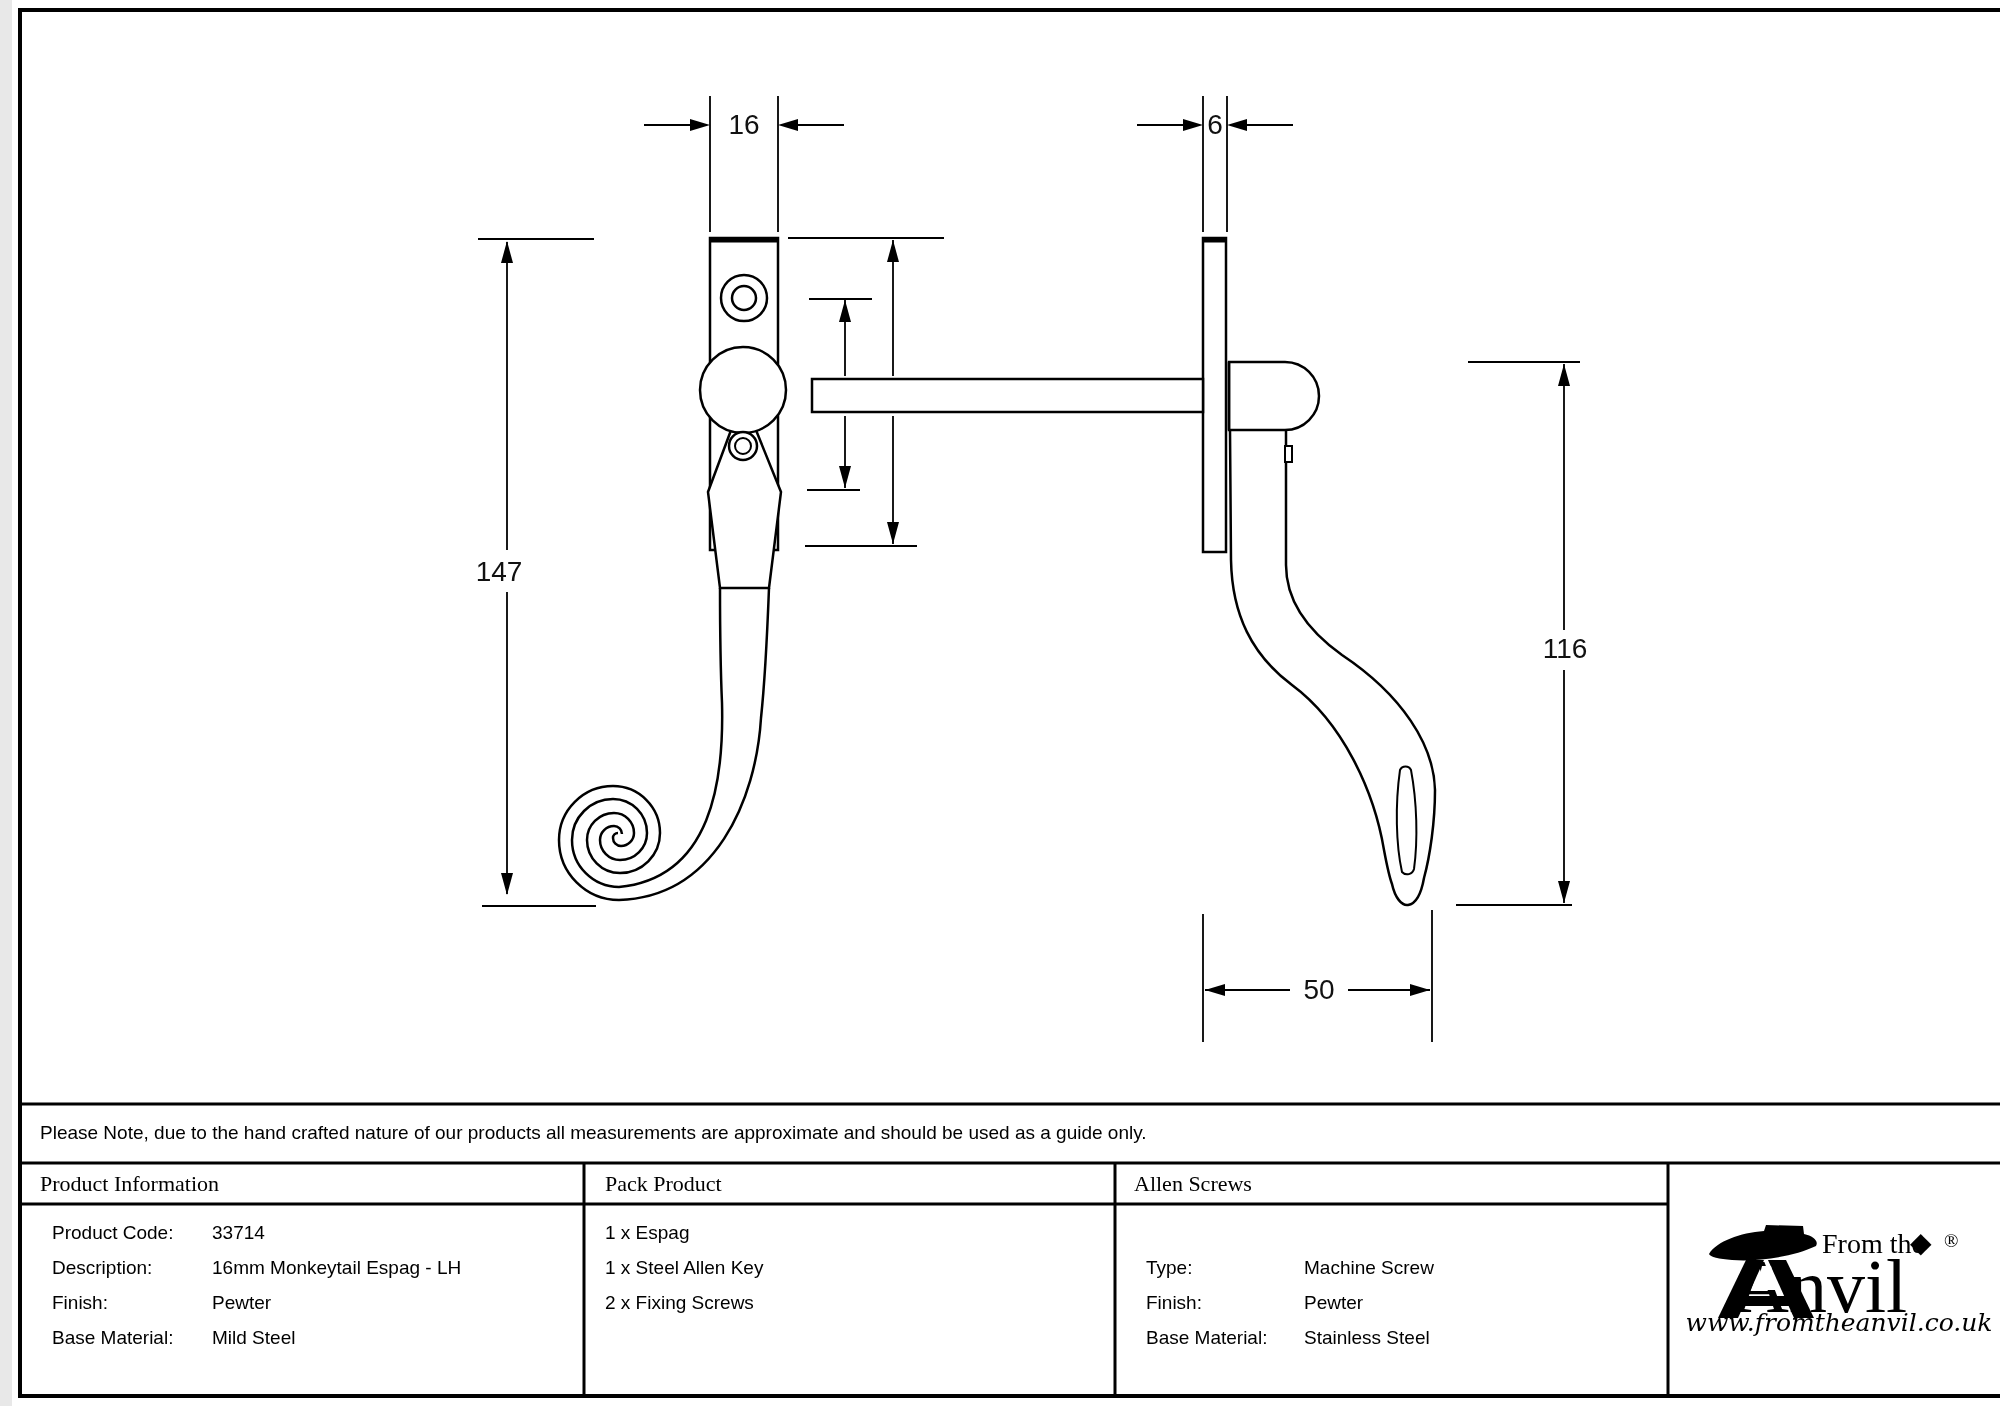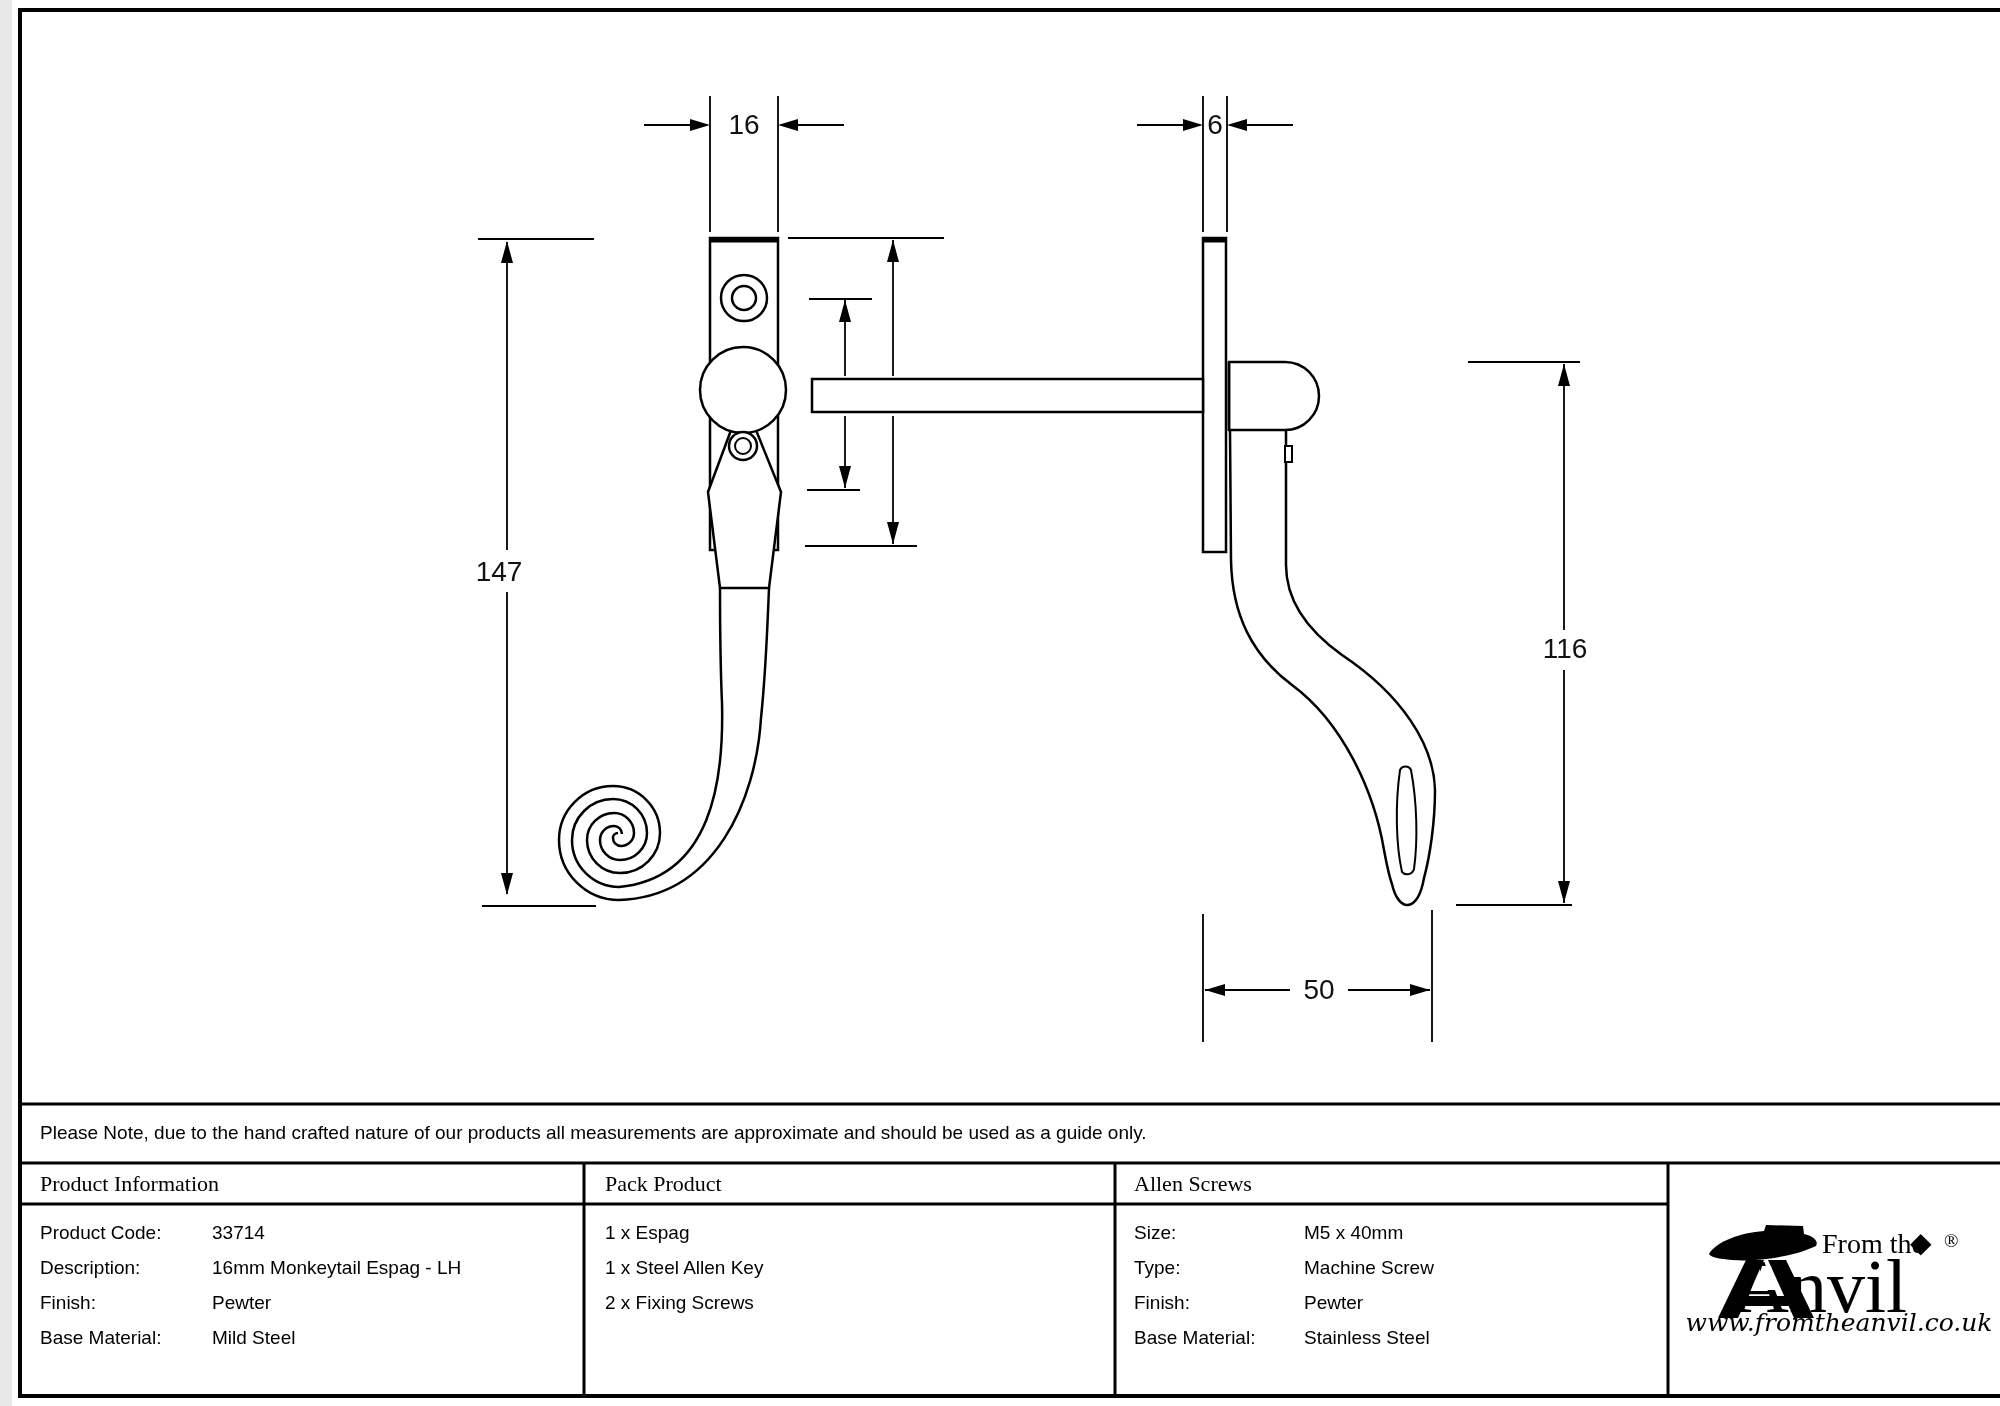--- a/index.html
+++ b/index.html
@@ -12,21 +12,21 @@
   .obj{stroke-width:2.5;}
   .thick{stroke-width:5;}
   .dim{stroke-width:1.8;}
   .fw{fill:#ffffff;}
   .ah{fill:#000;stroke:none;}
   .dimtxt{font-family:"Liberation Sans",sans-serif;font-size:28px;fill:#111;text-anchor:middle;}
   .lbl-bg{fill:#ffffff;stroke:none;}
   .txt{position:absolute;font-size:19px;line-height:30px;white-space:nowrap;}
   .hdr{font-size:22px;font-family:Liberation Serif, serif;}
   .row{position:absolute;height:32px;}
-  .row .lab{position:absolute;left:0;top:0;}
+  .row .lab{position:absolute;left:12px;top:0;}
   .row .val{position:absolute;top:0;}
   .logo-brand{font-family:"Liberation Serif",serif;font-size:76px;fill:#000;}
   .logo-small{font-family:"Liberation Serif",serif;font-size:28px;fill:#000;}
   .logo-url{font-family:"DejaVu Serif",serif;font-style:italic;font-size:25px;fill:#000;text-anchor:middle;}
   .logo-reg{font-family:"Liberation Serif",serif;font-size:19px;fill:#000;}
 </style>
 </head>
 <body>
 
 <div class="page">
@@ -213,24 +213,20 @@
   </div>
   <div class="row txt" style="left:28px;top:1323px;width:540px;">
     <span class="lab">Base Material:</span>
     <span class="val" style="left:172px;">Mild Steel</span>
   </div>
 
   <div class="txt" style="left:593px;top:1218px;">1 x Espag</div>
   <div class="txt" style="left:593px;top:1253px;">1 x Steel Allen Key</div>
   <div class="txt" style="left:593px;top:1288px;">2 x Fixing Screws</div>
 
-  <div class="row txt" style="left:1122px;top:1218px;width:520px;">
-    <span class="lab">Size:</span>
-    <span class="val" style="left:170px;">M5 x 40mm</span>
-  </div>
   <div class="row txt" style="left:1122px;top:1253px;width:520px;">
     <span class="lab">Type:</span>
     <span class="val" style="left:170px;">Machine Screw</span>
   </div>
   <div class="row txt" style="left:1122px;top:1288px;width:520px;">
     <span class="lab">Finish:</span>
     <span class="val" style="left:170px;">Pewter</span>
   </div>
   <div class="row txt" style="left:1122px;top:1323px;width:520px;">
     <span class="lab">Base Material:</span>

